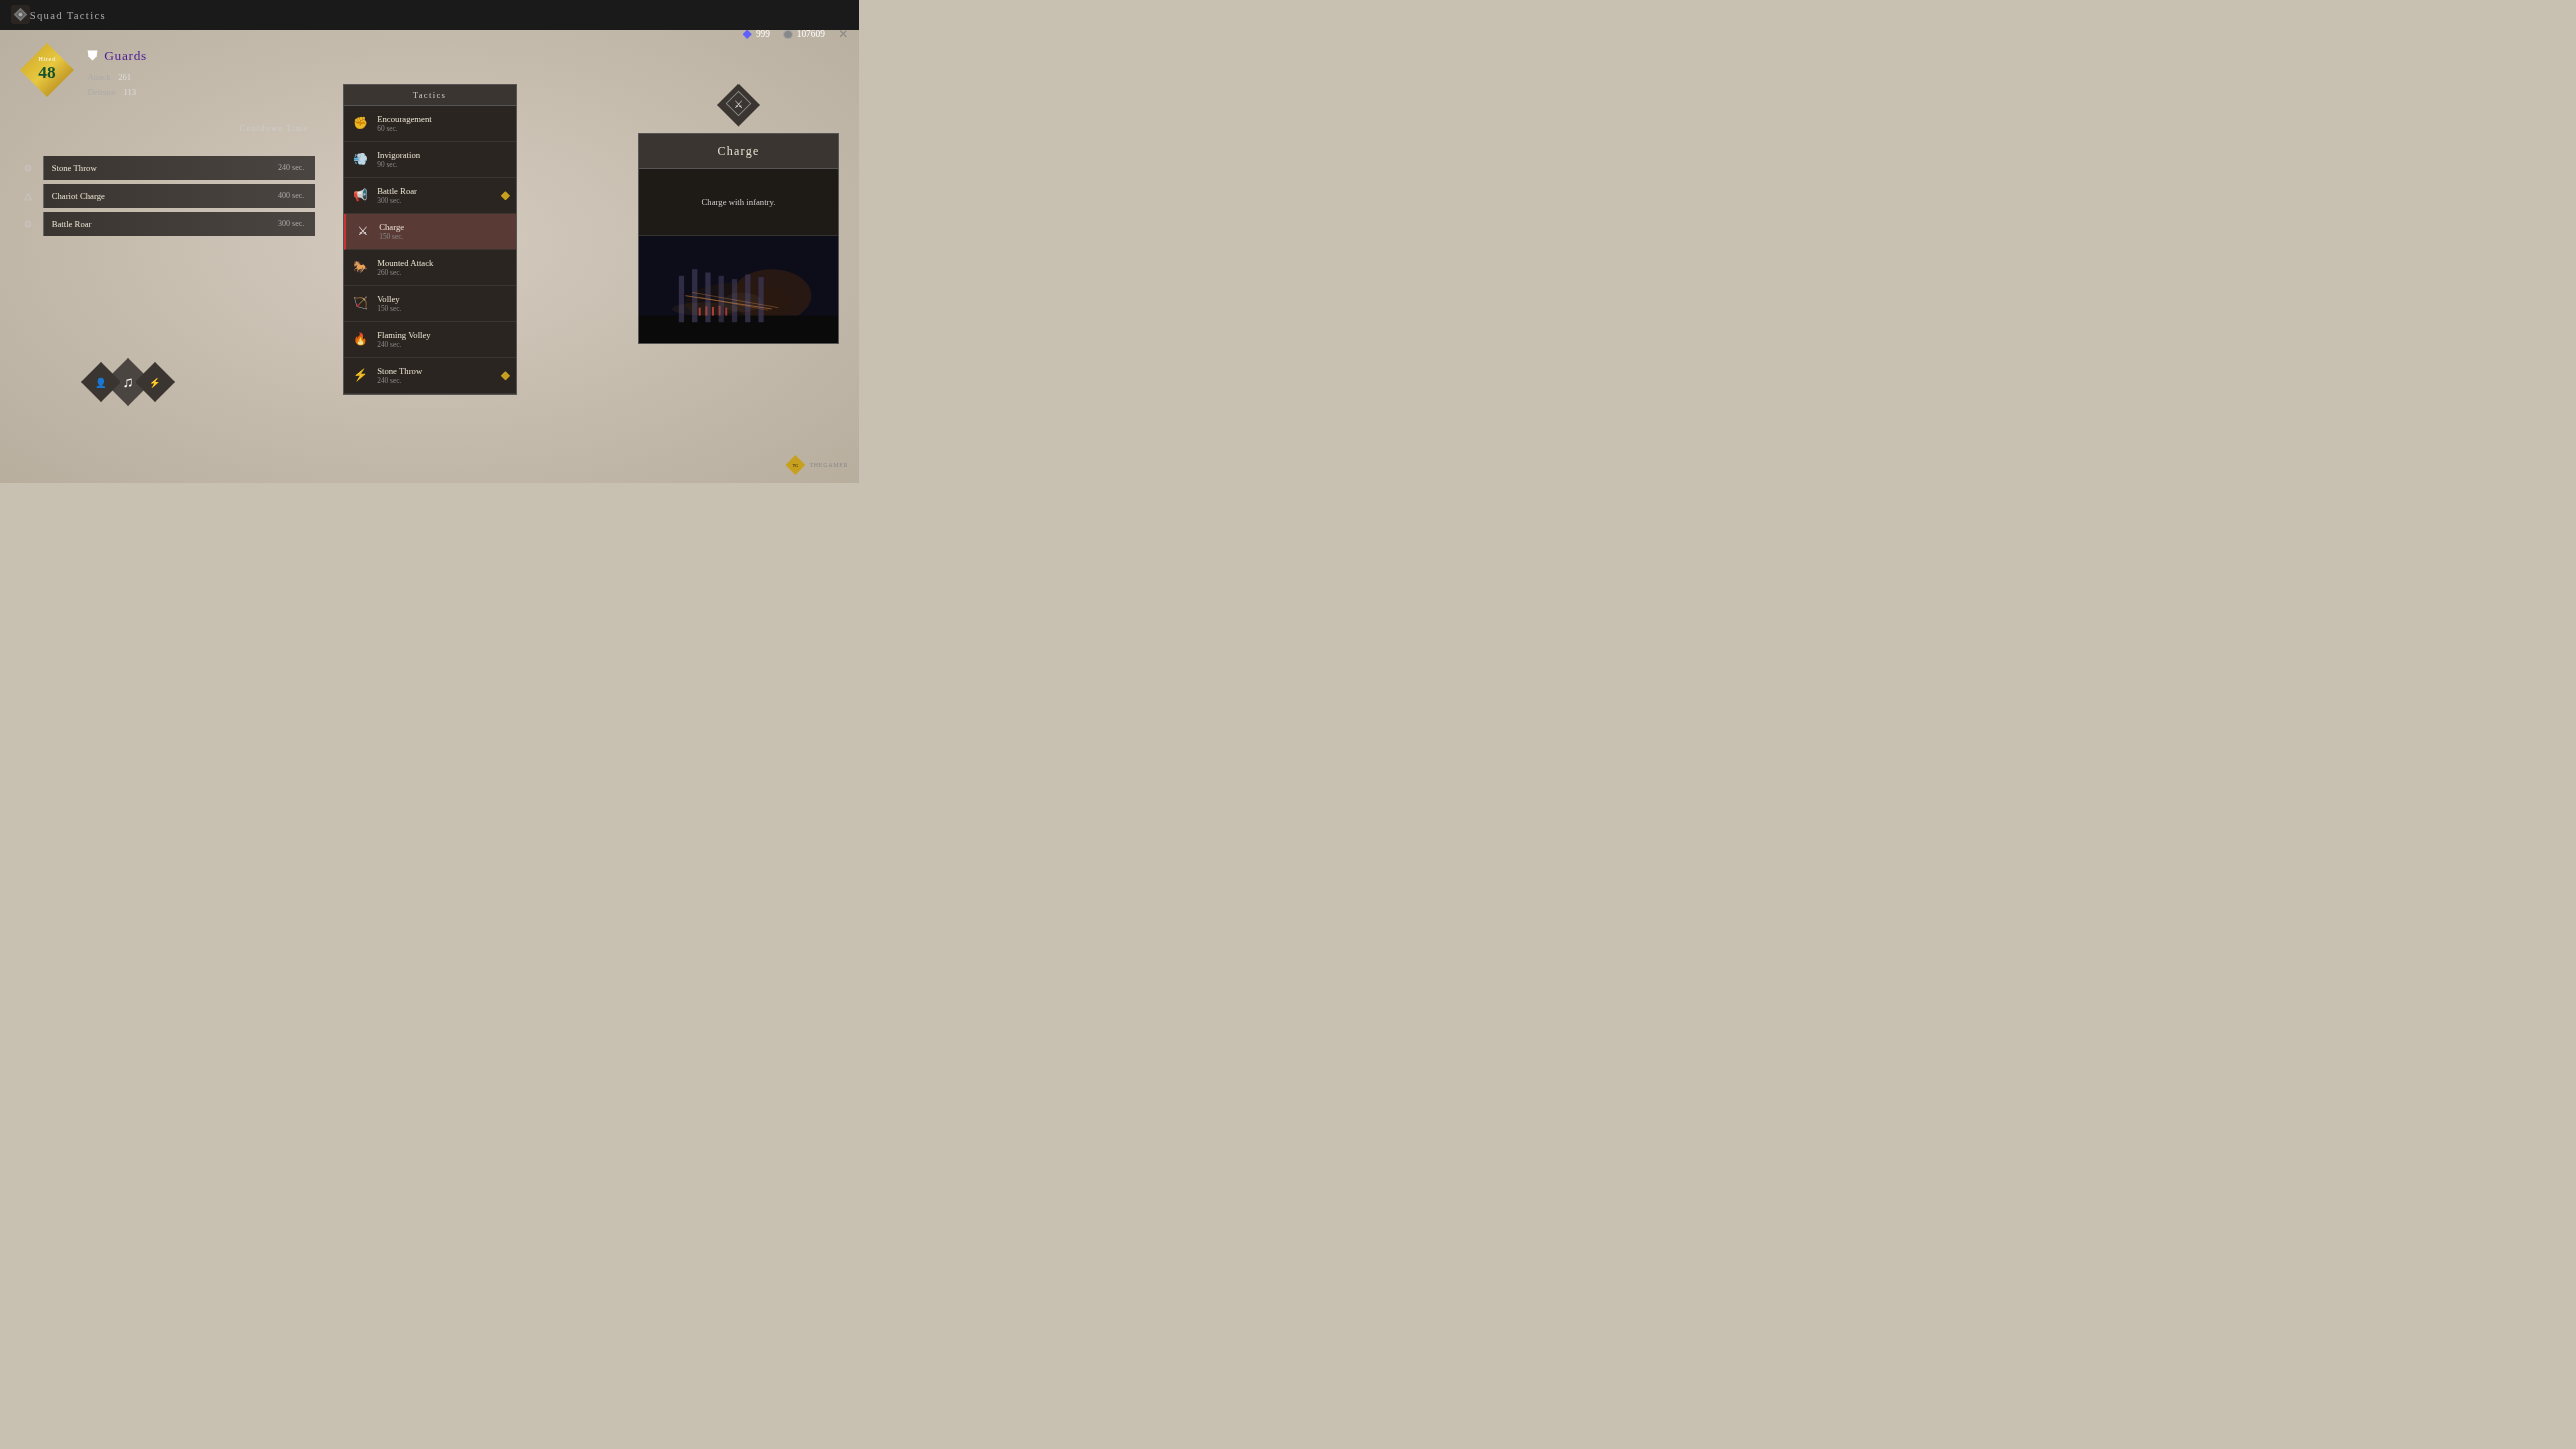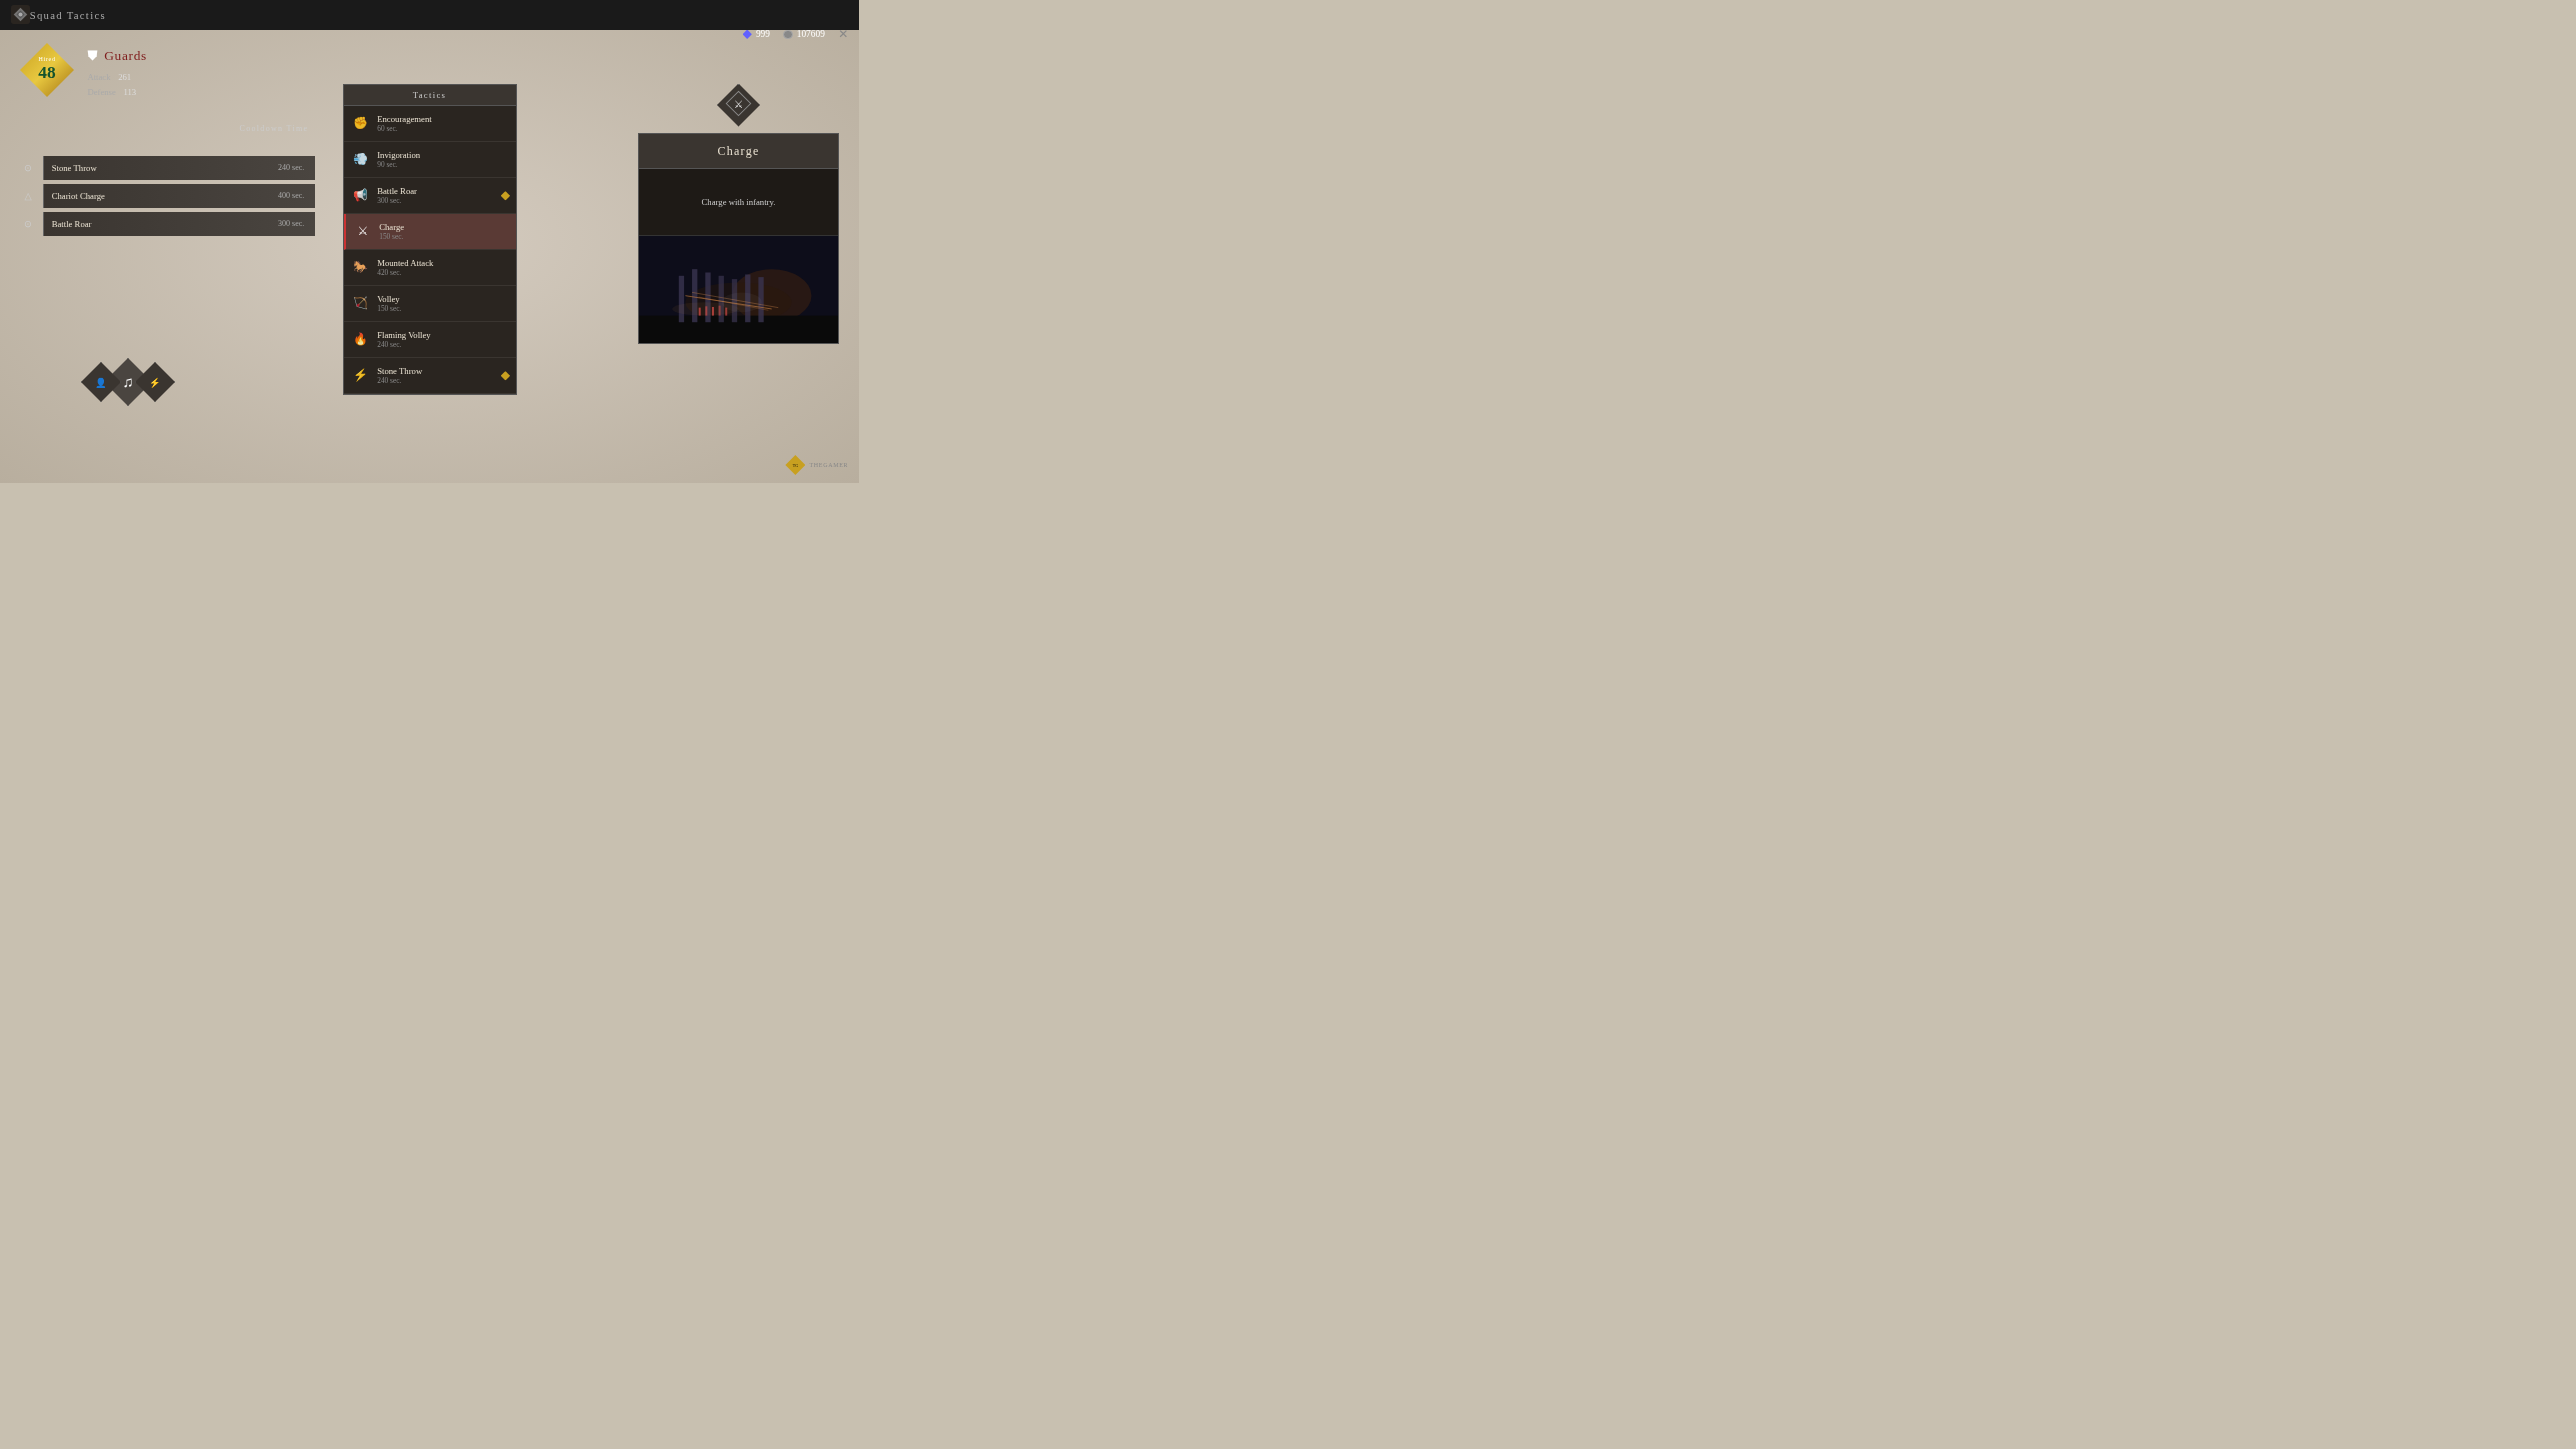--- a/index.html
+++ b/index.html
@@ -158,21 +158,21 @@
       gap: 6.7px;
       margin-bottom: 5.4px;
     }
 
     .squad-name-icon {
       font-size: 13.4px;
     }
 
     .squad-name {
       font-size: 13.4px;
-      color: #7f1d1d;
+      color: #4c1d95;
       letter-spacing: 0.7px;
     }
 
     .squad-stats {
       color: #ddd;
       font-size: 8.7px;
       line-height: 1.8;
     }
 
     .stat-label {
@@ -610,21 +610,21 @@
           <span class="tactics-item-time">150 sec.</span>
         </div>
       </div>
 
     </div>
         <div class="tactics-item">
       <div class="tactics-item-icon">🐎</div>
       <div class="tactics-item-row">
         <span class="tactics-item-name">Mounted Attack</span>
         <div class="tactics-time-row">
-          <span class="tactics-item-time">420 sec.</span>
+          <span class="tactics-item-time">260 sec.</span>
         </div>
       </div>
 
     </div>
         <div class="tactics-item">
       <div class="tactics-item-icon">🏹</div>
       <div class="tactics-item-row">
         <span class="tactics-item-name">Volley</span>
         <div class="tactics-time-row">
           <span class="tactics-item-time">150 sec.</span>

